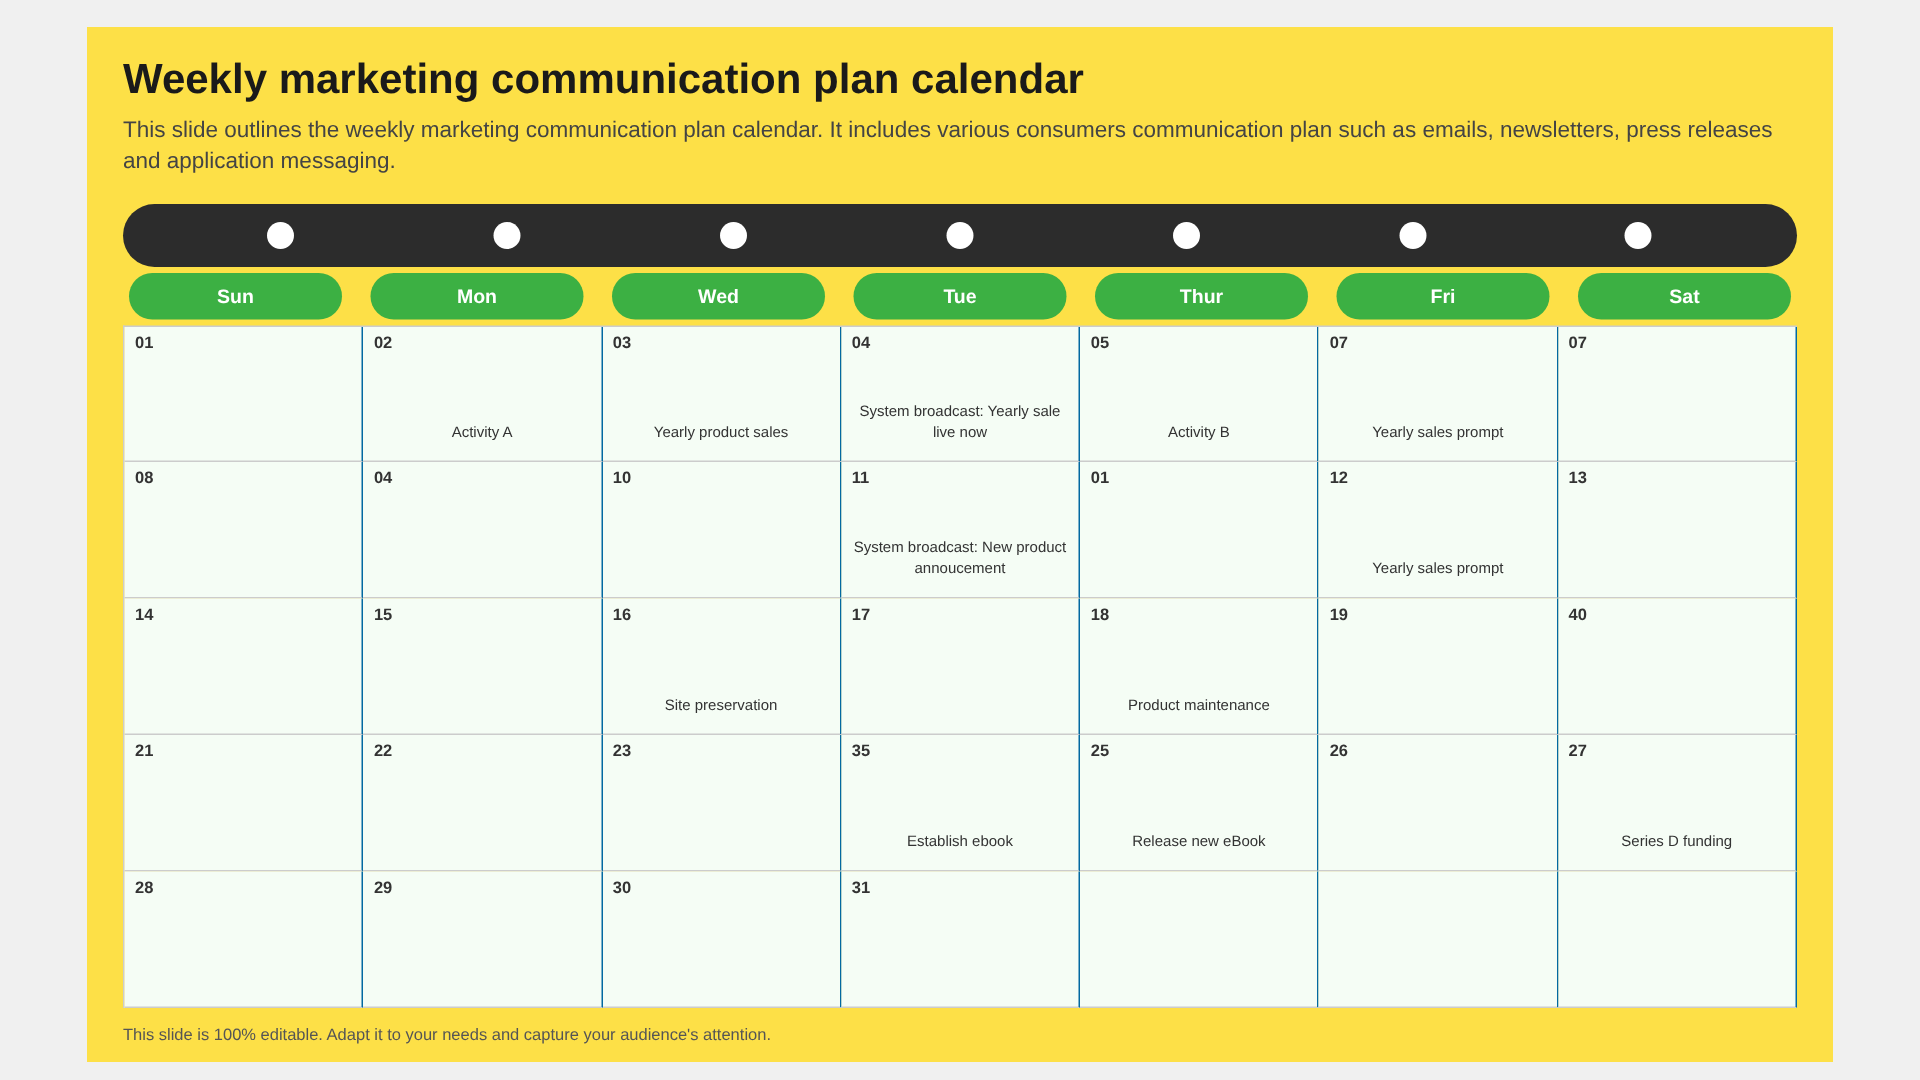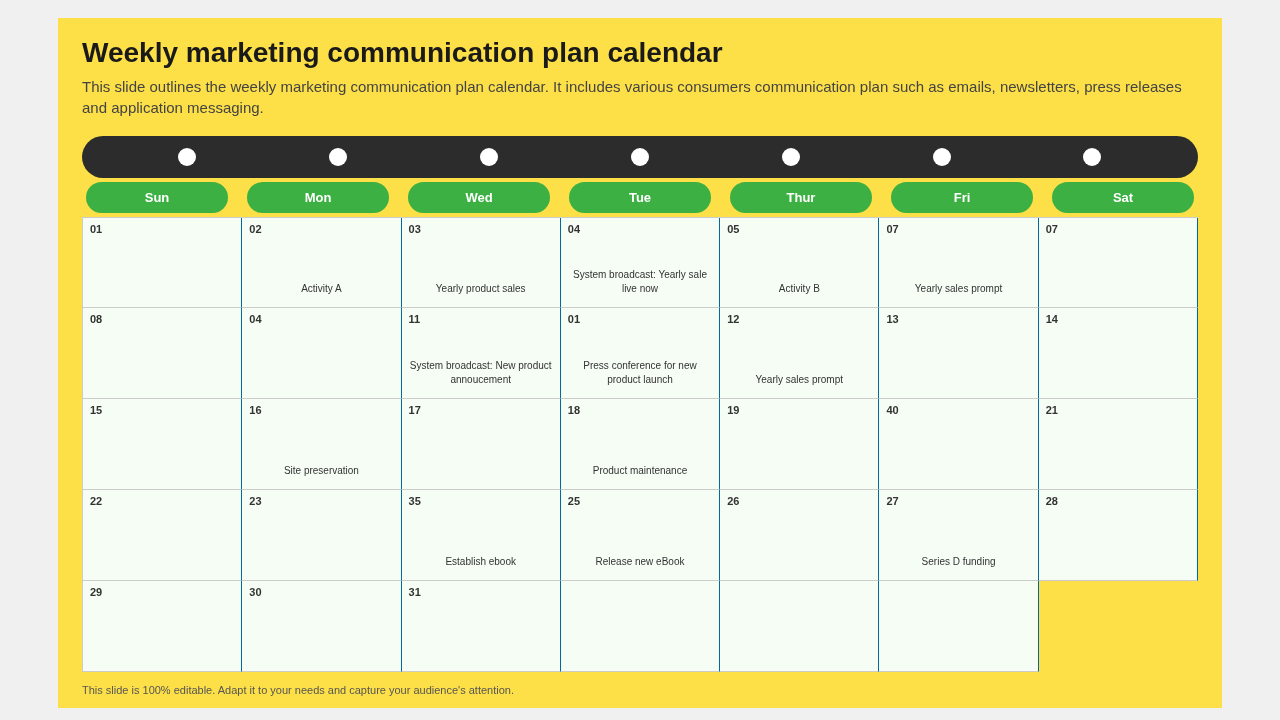--- a/index.html
+++ b/index.html
@@ -178,28 +178,29 @@
       <div class="cal-cell">
         <span class="cell-date">07</span>
       </div>
       <div class="cal-cell">
         <span class="cell-date">08</span>
       </div>
       <div class="cal-cell">
         <span class="cell-date">04</span>
       </div>
       <div class="cal-cell">
+        <span class="cell-date">10</span>
+      </div>
+      <div class="cal-cell">
         <span class="cell-date">11</span>
         <div class="cell-content">System broadcast: New
 product annoucement</div>
       </div>
       <div class="cal-cell">
         <span class="cell-date">01</span>
-        <div class="cell-content">Press conference for
-new product launch</div>
       </div>
       <div class="cal-cell">
         <span class="cell-date">12</span>
         <div class="cell-content">Yearly
 sales prompt</div>
       </div>
       <div class="cal-cell">
         <span class="cell-date">13</span>
       </div>
       <div class="cal-cell">

